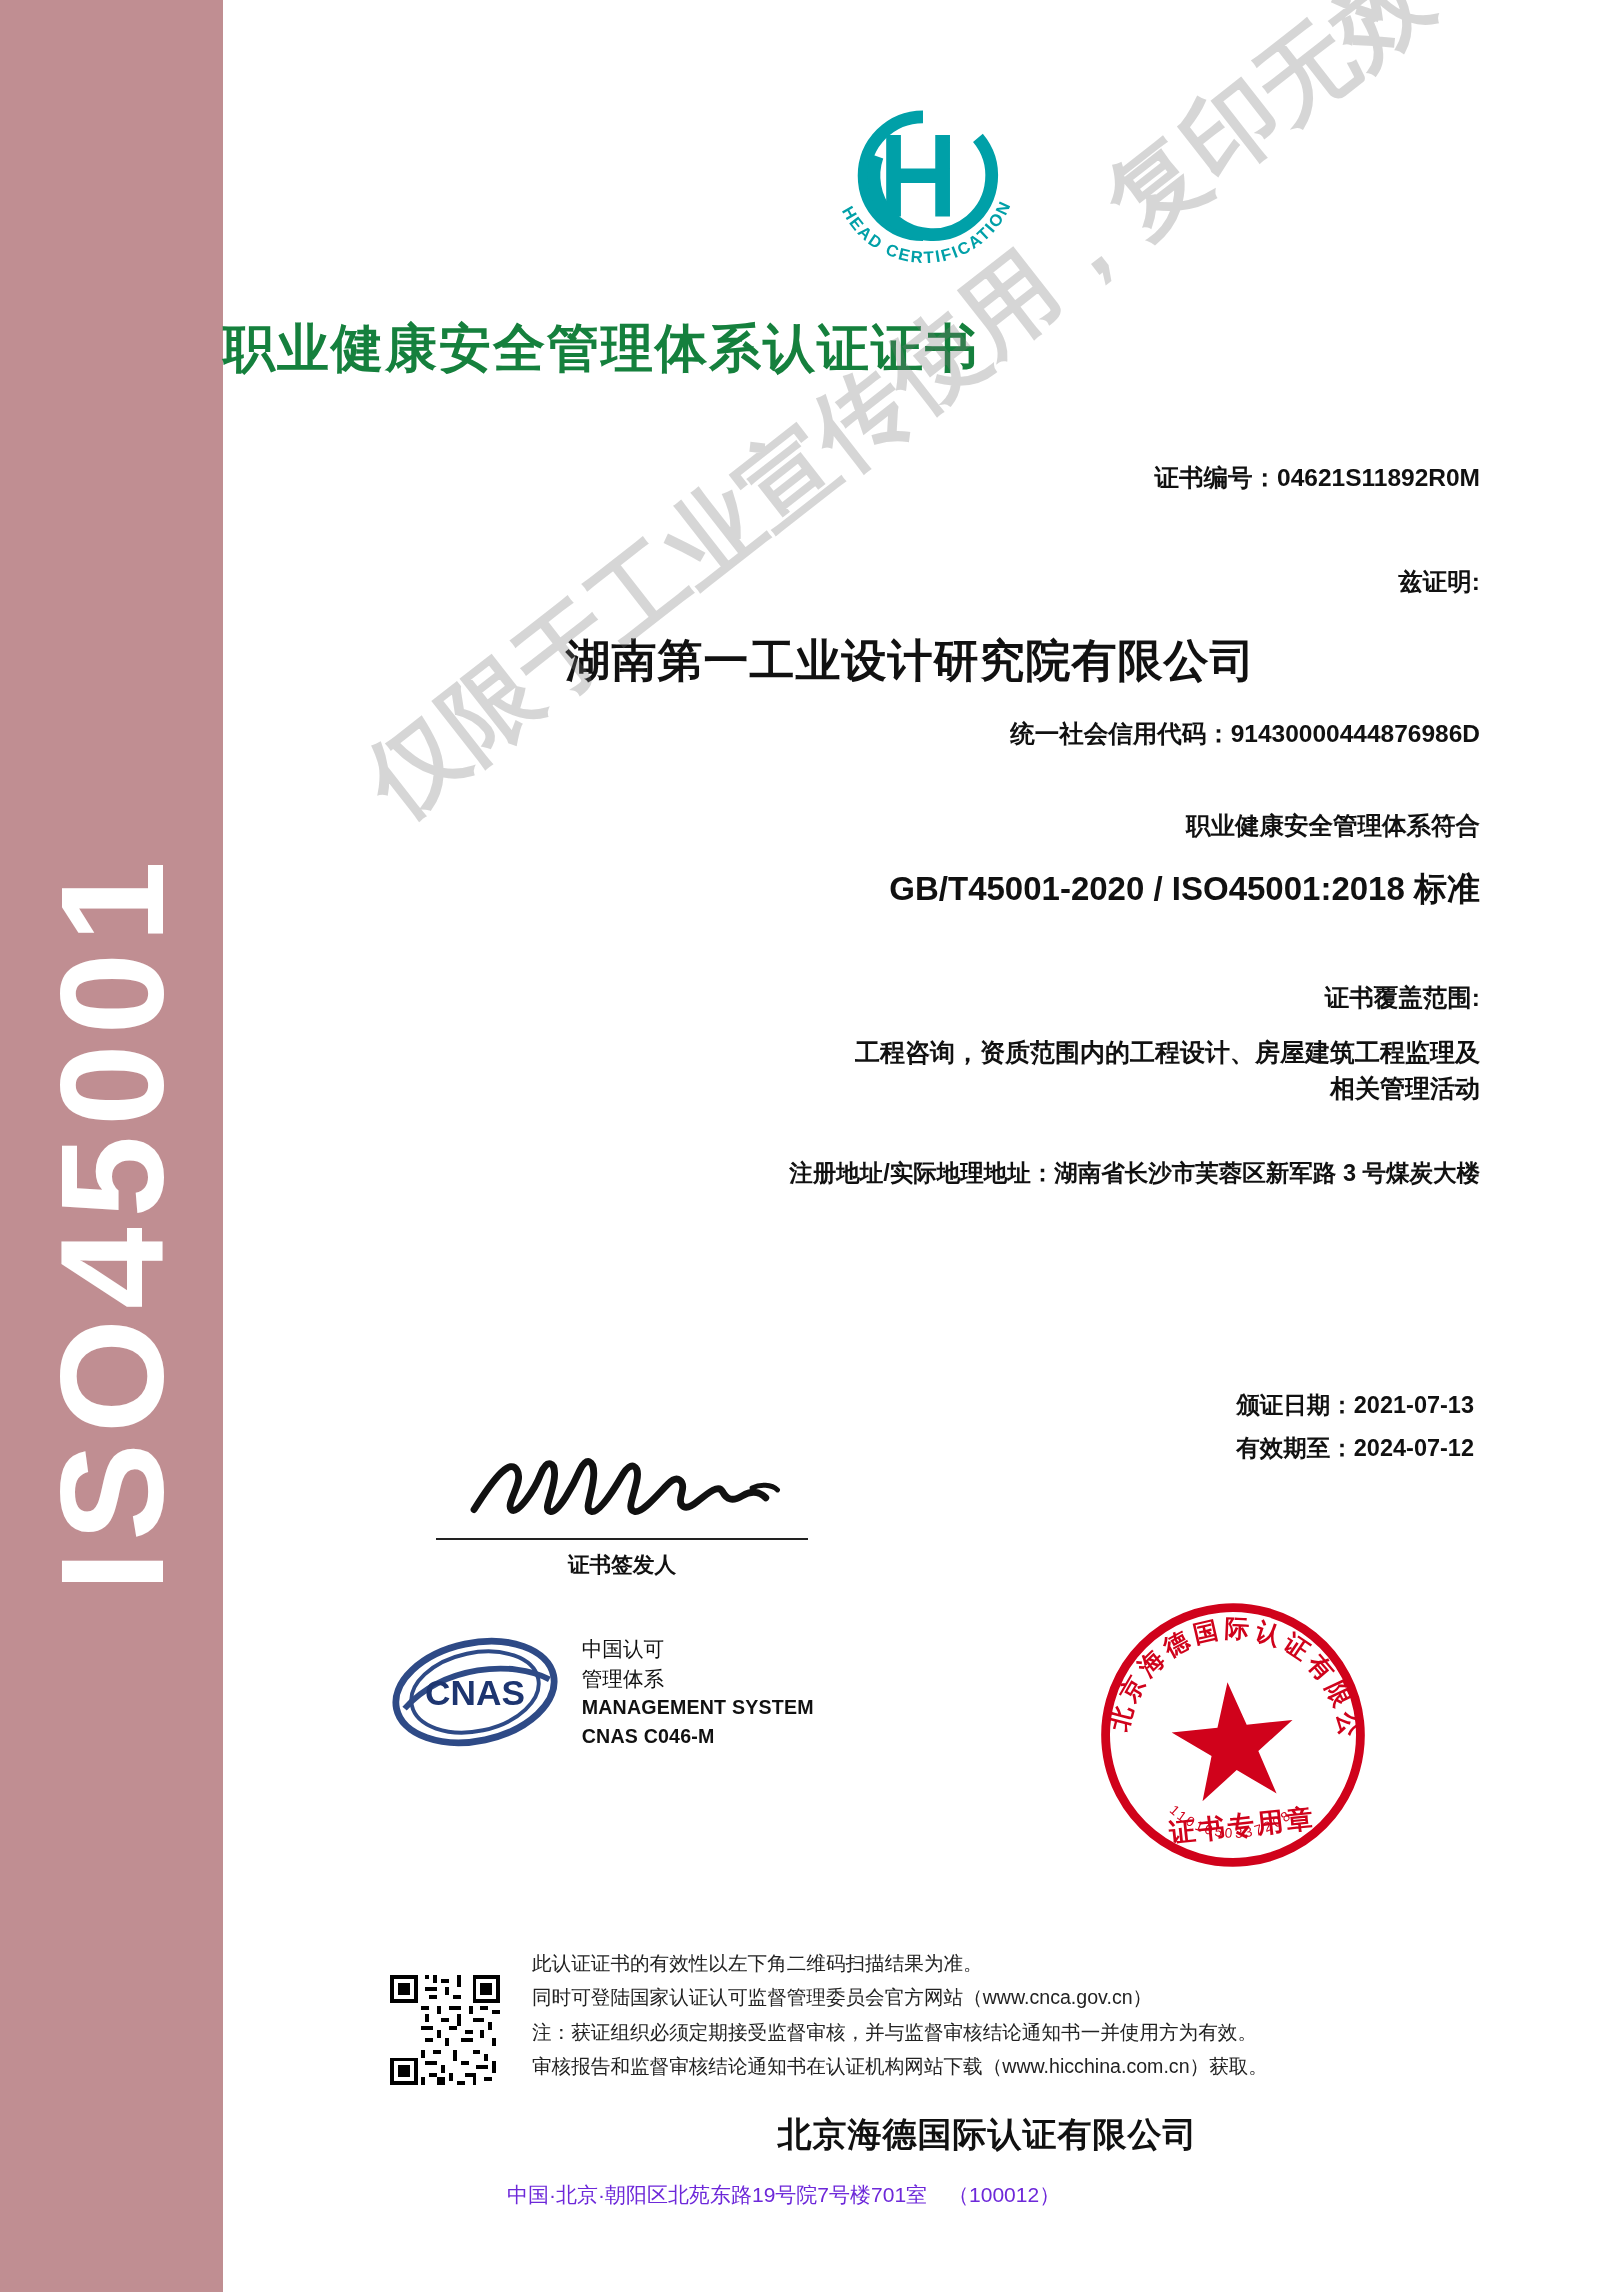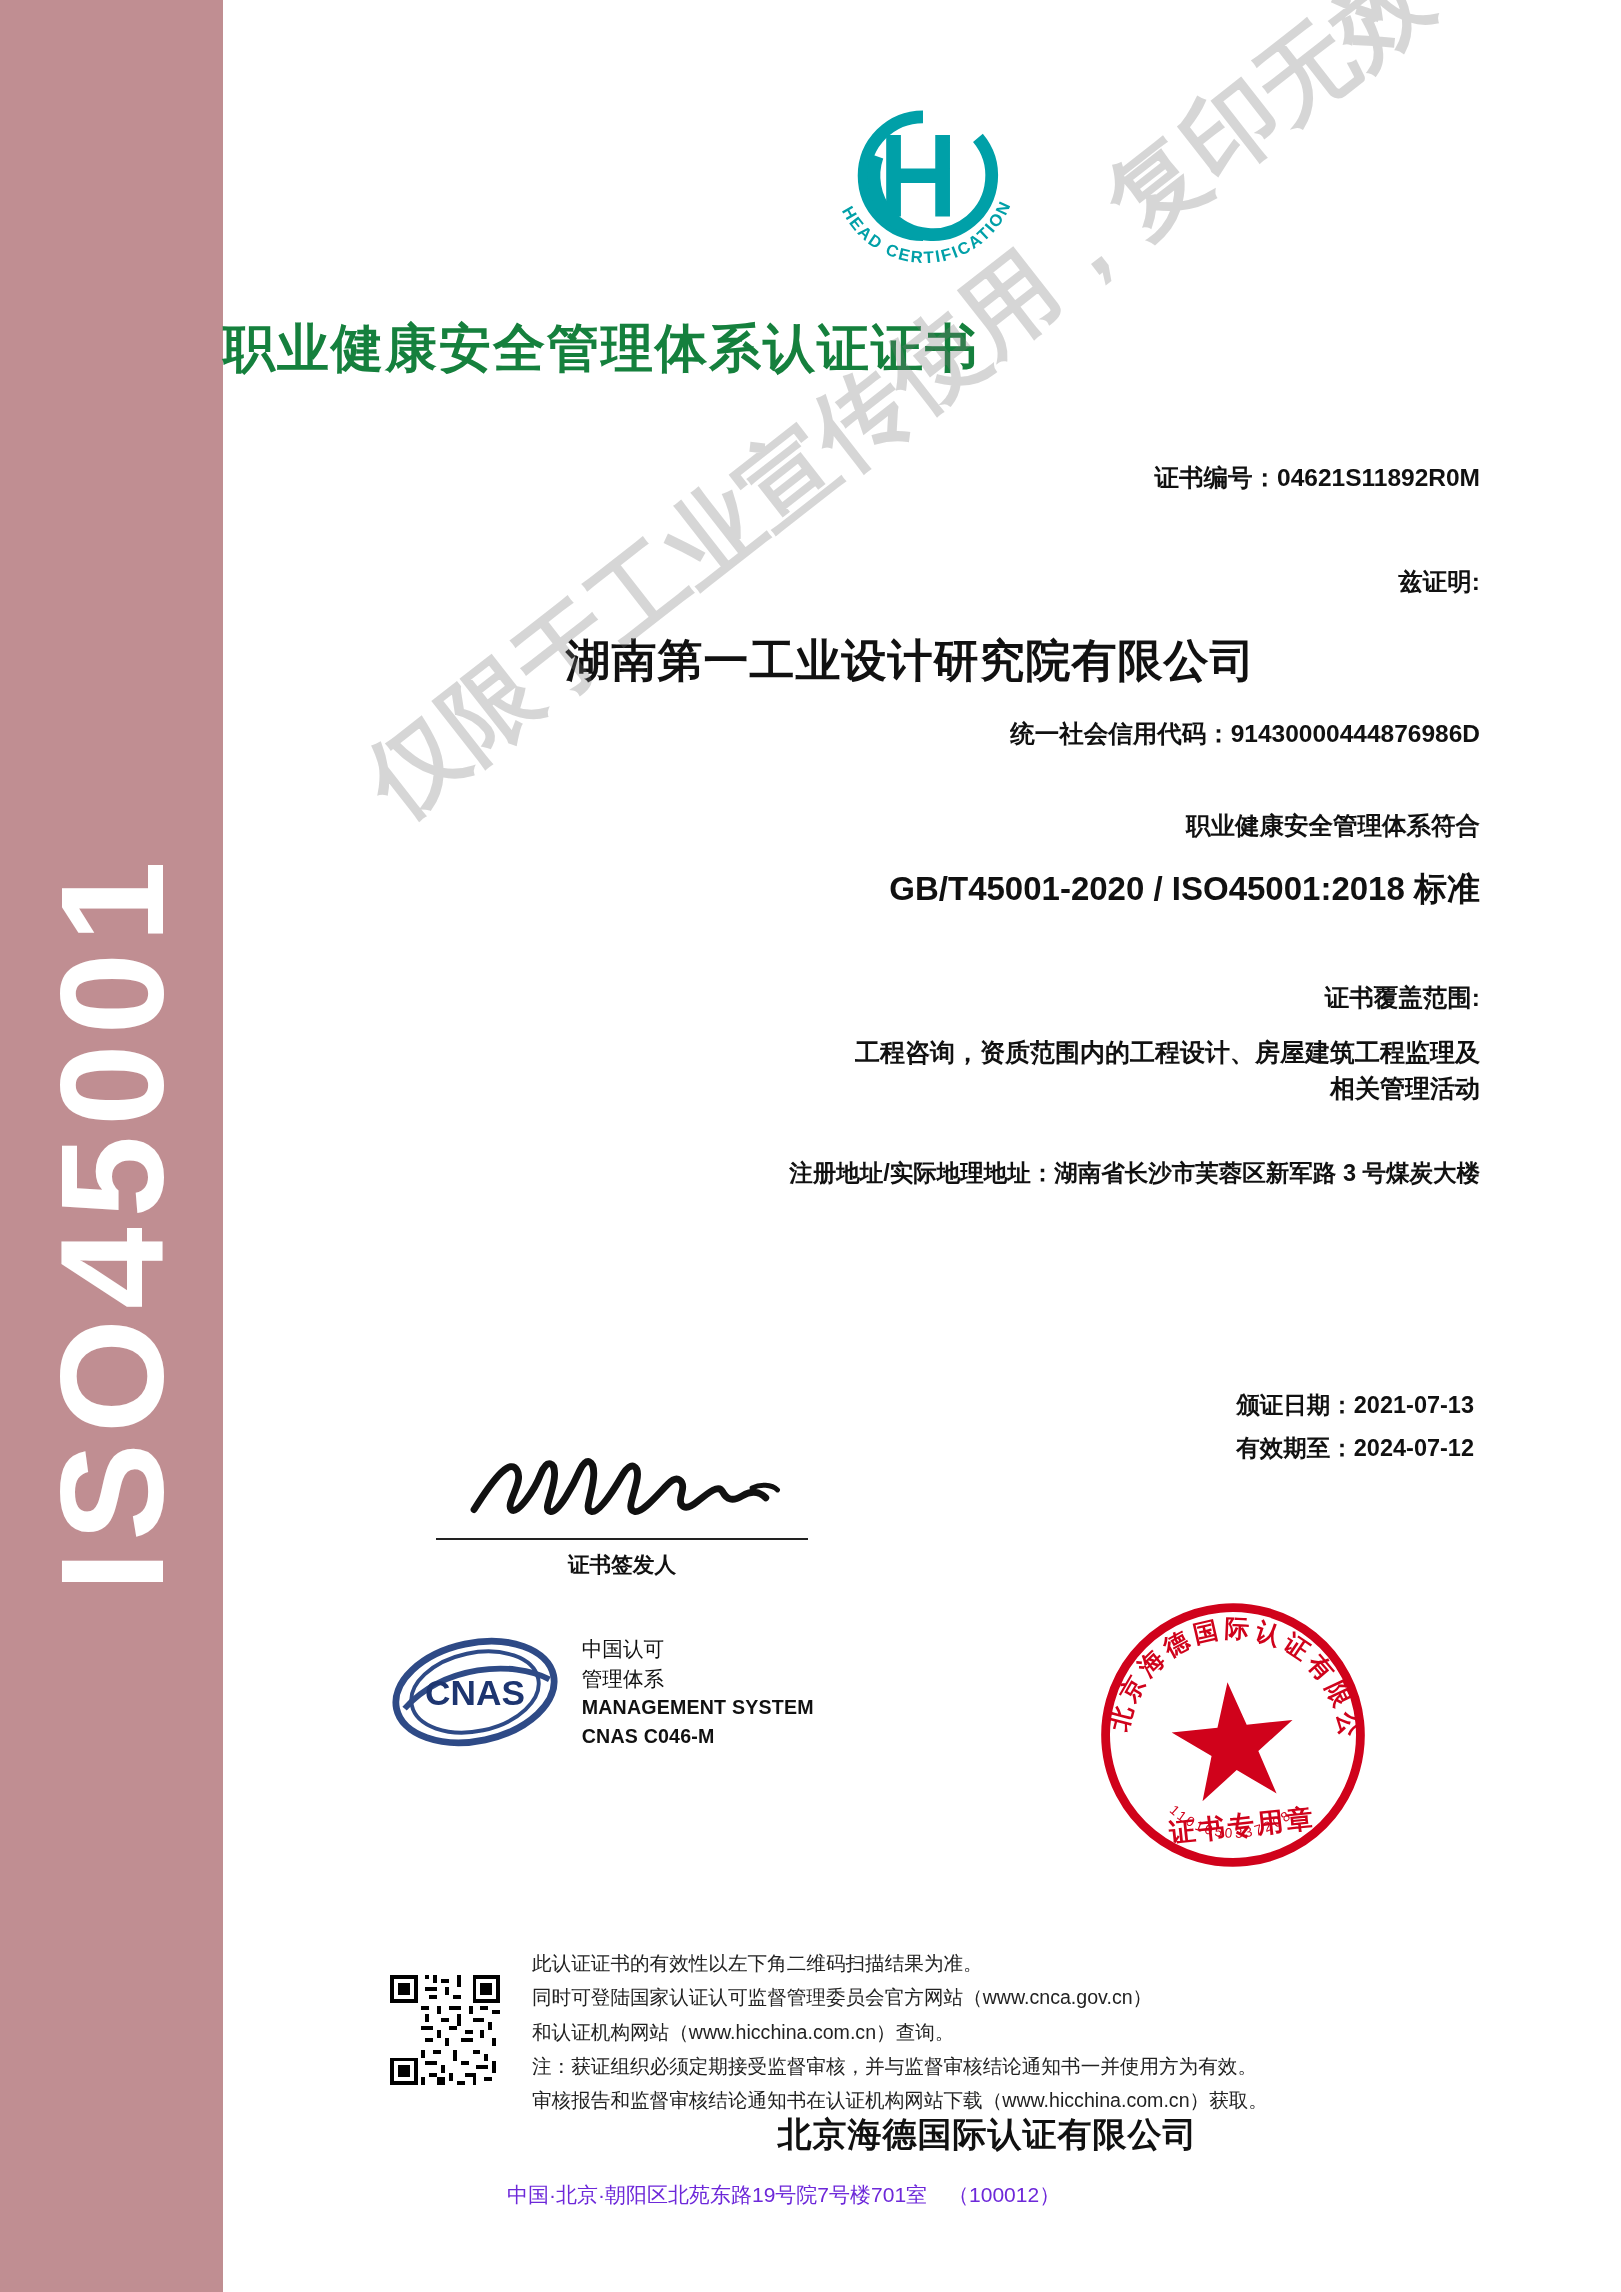--- a/index.html
+++ b/index.html
@@ -464,21 +464,20 @@
           <rect x="12" y="26" width="2" height="2"></rect>
         <rect x="17" y="27" width="2" height="1"></rect>
           <rect x="21" y="26" width="1" height="2"></rect>
       </g>
     </svg>
   </div>
 
   <div class="footnotes">
     <div>此认证证书的有效性以左下角二维码扫描结果为准。</div>
     <div>同时可登陆国家认证认可监督管理委员会官方网站（www.cnca.gov.cn）</div>
-    <div>和认证机构网站（www.hicchina.com.cn）查询。</div>
     <div>注：获证组织必须定期接受监督审核，并与监督审核结论通知书一并使用方为有效。</div>
     <div>审核报告和监督审核结论通知书在认证机构网站下载（www.hicchina.com.cn）获取。</div>
   </div>
 
   <div class="issuer">北京海德国际认证有限公司</div>
   <div class="issuer-addr">中国·北京·朝阳区北苑东路19号院7号楼701室　（100012）</div>
 
   <div class="watermark">仅限于工业宣传使用，复印无效</div>
 </div>
 

